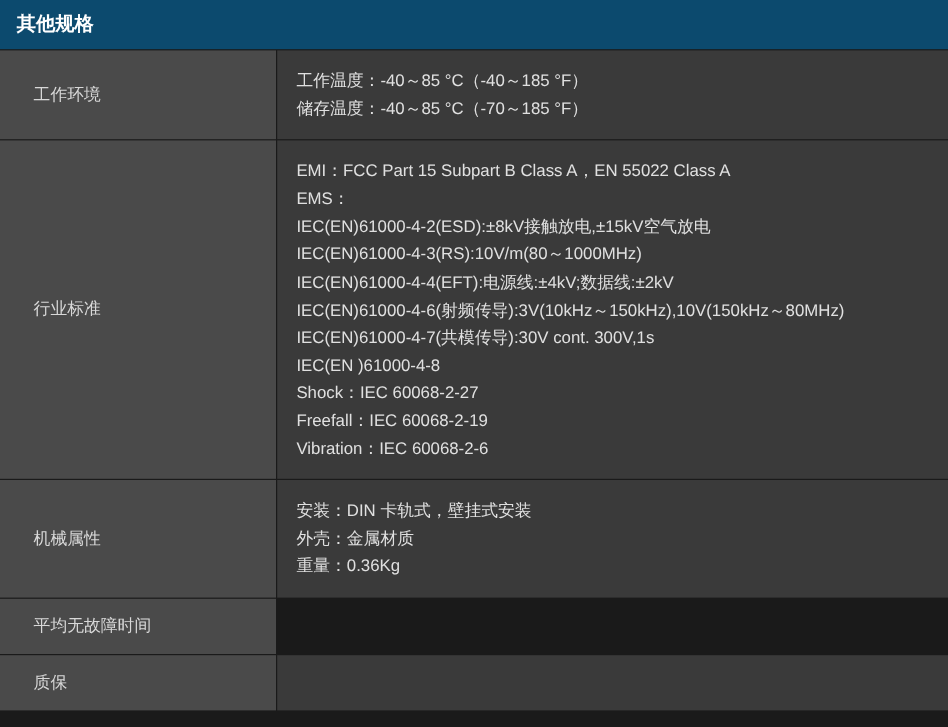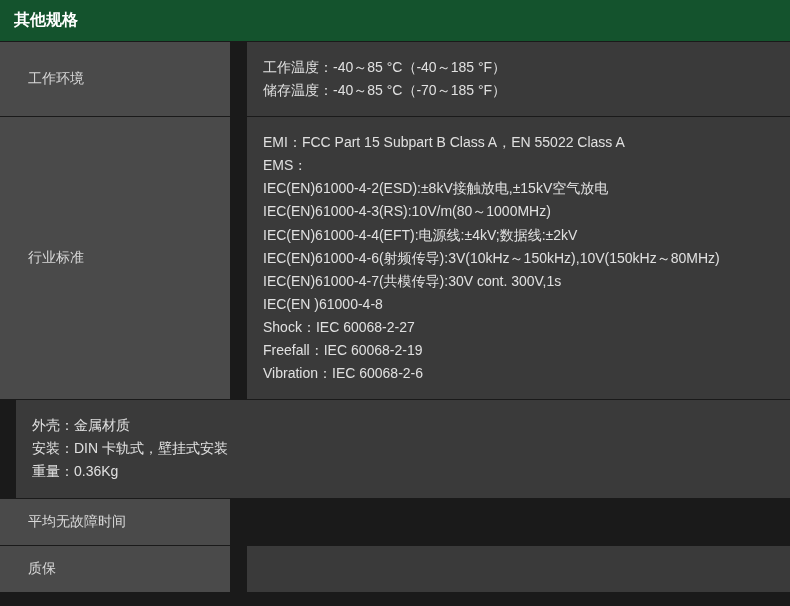--- a/index.html
+++ b/index.html
@@ -12,21 +12,21 @@
     height: 606px;
     overflow: hidden;
   }
   .spec-table {
     width: 100%;
     border-collapse: separate;
     border-spacing: 1px;
     background: #1a1a1a;
   }
   .spec-header {
-    background: #14532d;
+    background: #0c4a6e;
     padding: 10px 14px;
     font-weight: bold;
     font-size: 16px;
     color: #ffffff;
   }
   .spec-row {
     display: flex;
     margin-top: 1px;
   }
   .spec-label-cell {
@@ -38,21 +38,20 @@
     align-items: center;
     color: #d8d8d8;
     margin-right: 1px;
   }
   .spec-value-cell {
     flex: 1;
     background: #3a3a3a;
     padding: 14px 16px;
     color: #e0e0e0;
     line-height: 1.65;
-    margin-left: 16px;
   }
   .spec-value-line {
     display: block;
   }
 </style>
 </head>
 <body>
 
 <div class="spec-table">
   <div class="spec-header">其他规格</div>
@@ -76,23 +75,24 @@
       <span class="spec-value-line">IEC(EN)61000-4-6(射频传导):3V(10kHz～150kHz),10V(150kHz～80MHz)</span>
       <span class="spec-value-line">IEC(EN)61000-4-7(共模传导):30V cont. 300V,1s</span>
       <span class="spec-value-line">IEC(EN )61000-4-8</span>
       <span class="spec-value-line">Shock：IEC 60068-2-27</span>
       <span class="spec-value-line">Freefall：IEC 60068-2-19</span>
       <span class="spec-value-line">Vibration：IEC 60068-2-6</span>
     </div>
   </div>
 
   <div class="spec-row">
+    <div class="spec-label-cell">机械属性</div>
     <div class="spec-value-cell">
+      <span class="spec-value-line">安装：DIN 卡轨式，壁挂式安装</span>
       <span class="spec-value-line">外壳：金属材质</span>
-      <span class="spec-value-line">安装：DIN 卡轨式，壁挂式安装</span>
       <span class="spec-value-line">重量：0.36Kg</span>
     </div>
   </div>
 
   <div class="spec-row">
     <div class="spec-label-cell">平均无故障时间</div>
   </div>
 
   <div class="spec-row">
     <div class="spec-label-cell">质保</div>

